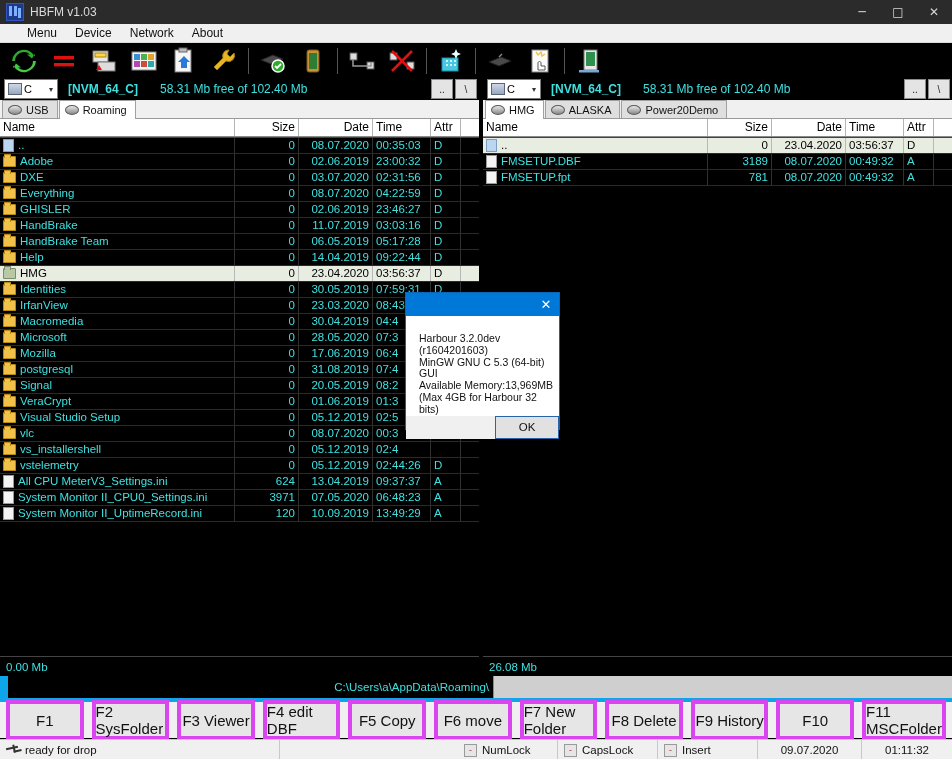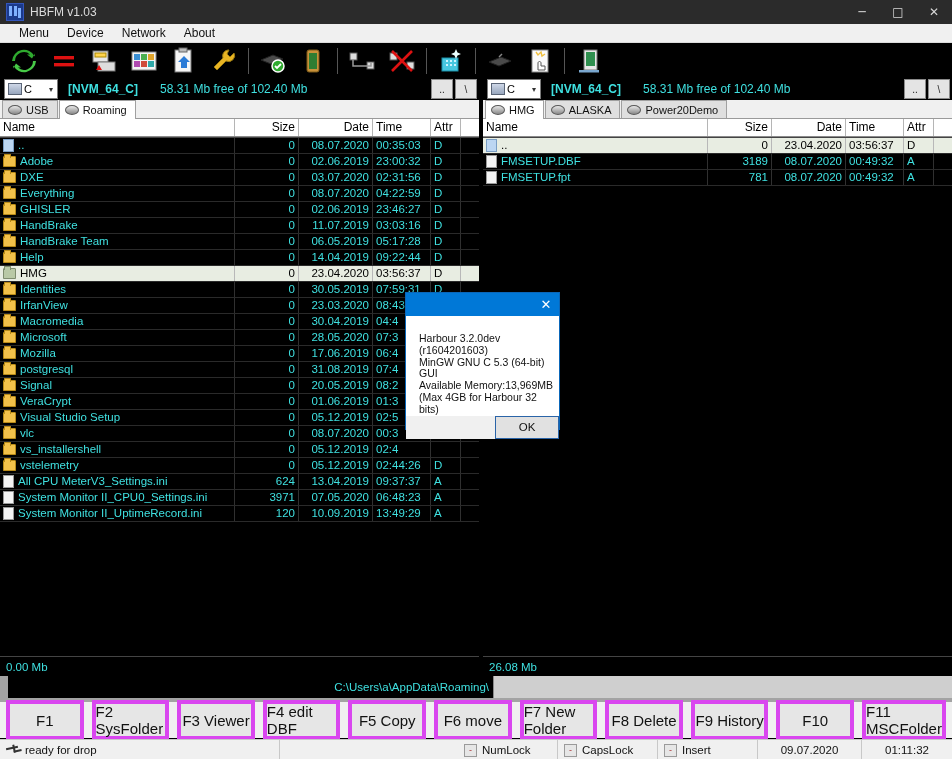--- a/index.html
+++ b/index.html
@@ -6,21 +6,21 @@
     margin: 0; padding: 0;
     width: 952px; height: 759px;
     overflow: hidden;
     background: #000;
     font-family: "Liberation Sans", sans-serif;
     font-size: 12px;
   }
   #app {
     position: relative;
     width: 952px; height: 734px;
-    background: #a3a3a3;
+    background: #0ea5e9;
   }
 
   
   .titlebar {
     height: 24px;
     background: #2b2b2b;
     display: flex;
     align-items: center;
     color: #e8e8e8;
   }
@@ -47,21 +47,21 @@
     color: #d8d8d8; font-size: 12px;
     font-family: "DejaVu Sans", sans-serif;
   }
 
   
   .menubar {
     height: 18px;
     background: #f0f0f0;
     display: flex;
     align-items: center;
-    padding-left: 10px;
+    padding-left: 18px;
     border-bottom: 1px solid #dcdcdc;
   }
   .menu-item {
     padding: 1px 9px;
     font-size: 12px;
     color: #111;
   }
 
   
   .toolbar {

